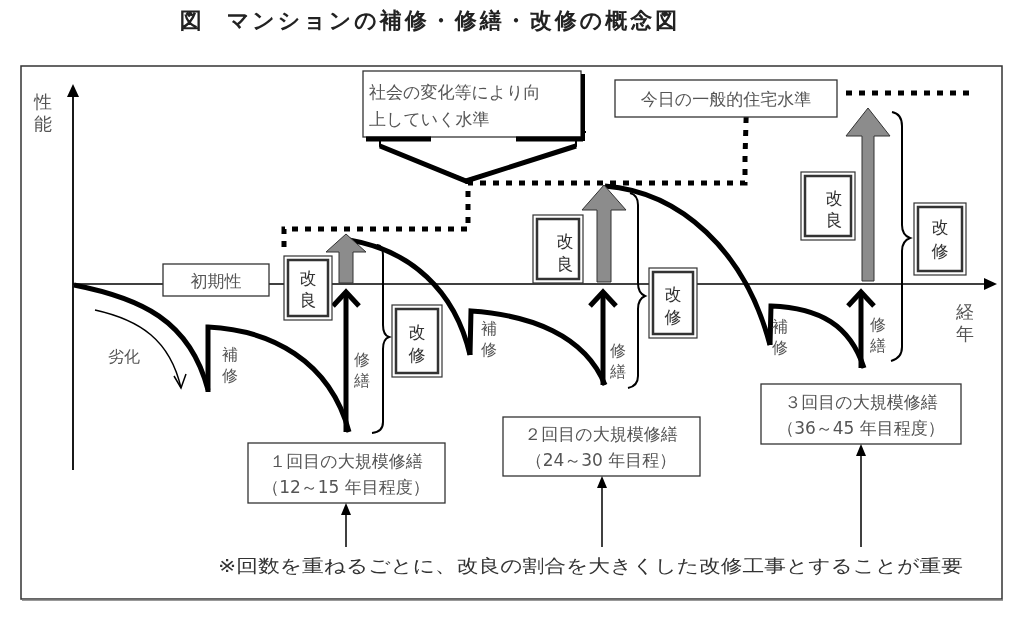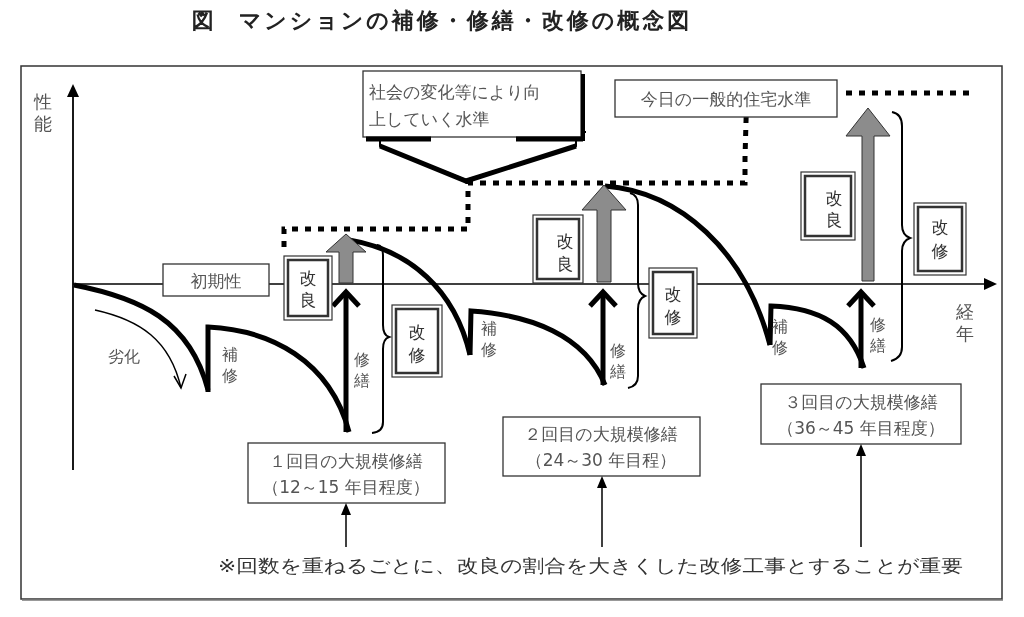--- a/index.html
+++ b/index.html
@@ -1,17 +1,17 @@
 <!DOCTYPE html>
 <html><head>
 <meta charset="utf-8">
 <style>
   html, body { margin:0; padding:0; background:#ffffff; }
   body { width:1024px; height:617px; position:relative; overflow:hidden; font-family:"DejaVu Sans", sans-serif; }
-  #title { position:absolute; left:12px; top:6px; width:860px; text-align:center; font-size:22px; font-weight:bold; color:#222; letter-spacing:3px; }
+  #title { position:absolute; left:0; top:6px; width:860px; text-align:center; font-size:22px; font-weight:bold; color:#222; letter-spacing:3px; }
   #title .fig { margin-right:22px; }
   svg#diagram { position:absolute; left:0; top:0; }
   .t { font-family:"DejaVu Sans", sans-serif; fill:#555; }
   .tdark { font-family:"DejaVu Sans", sans-serif; fill:#333; }
 </style>
 </head>
 <body>
 
 <div id="title">
   <span class="fig">図</span><span>マンションの補修・修繕・改修の概念図</span>

